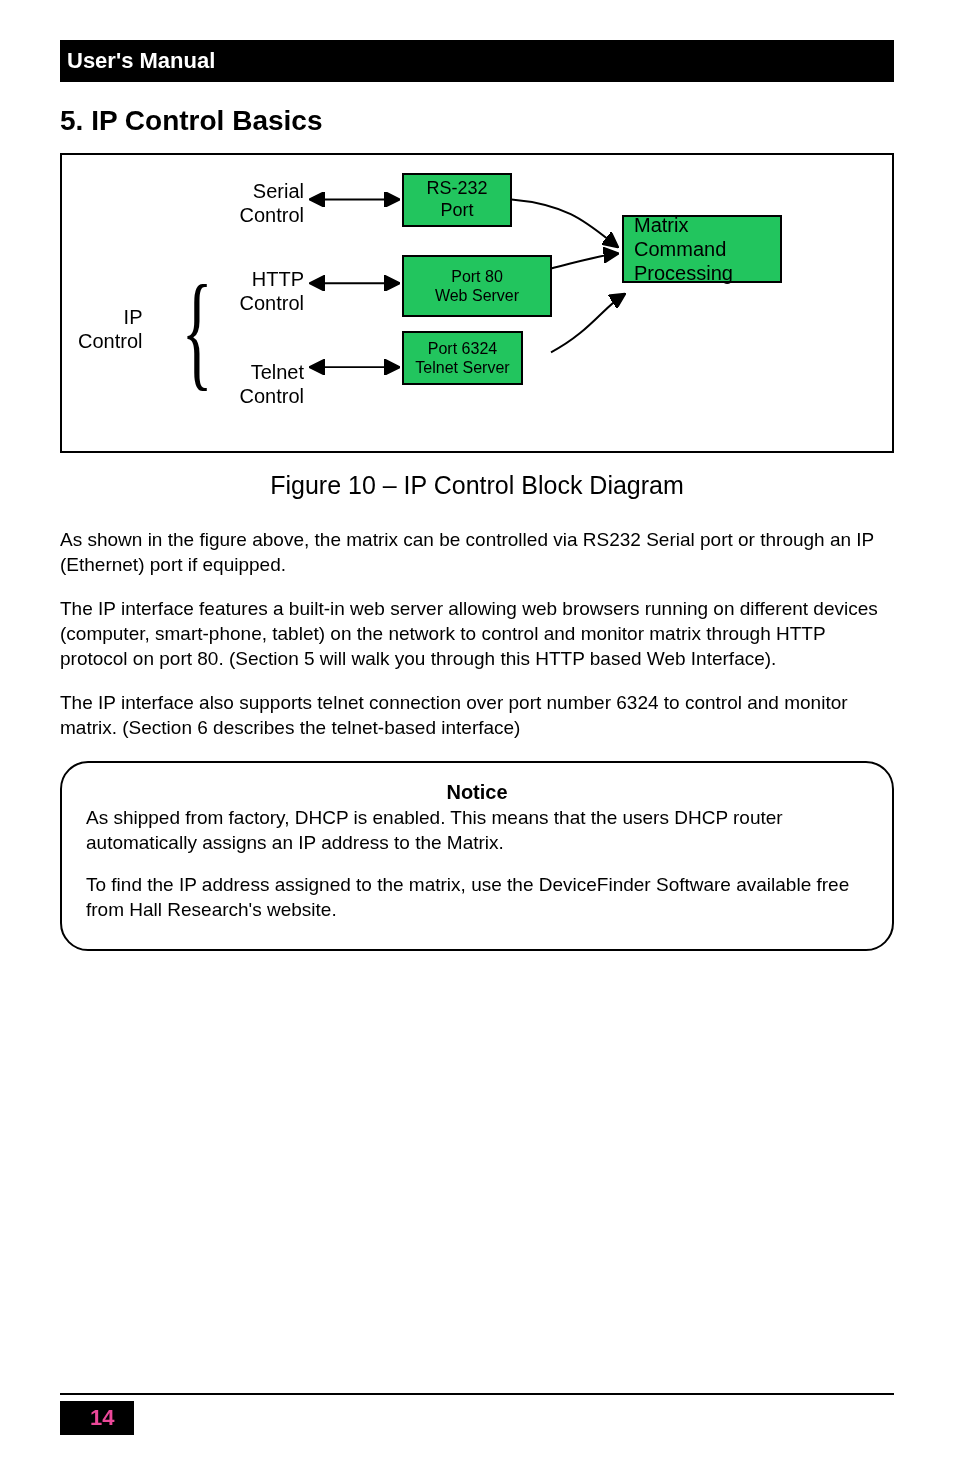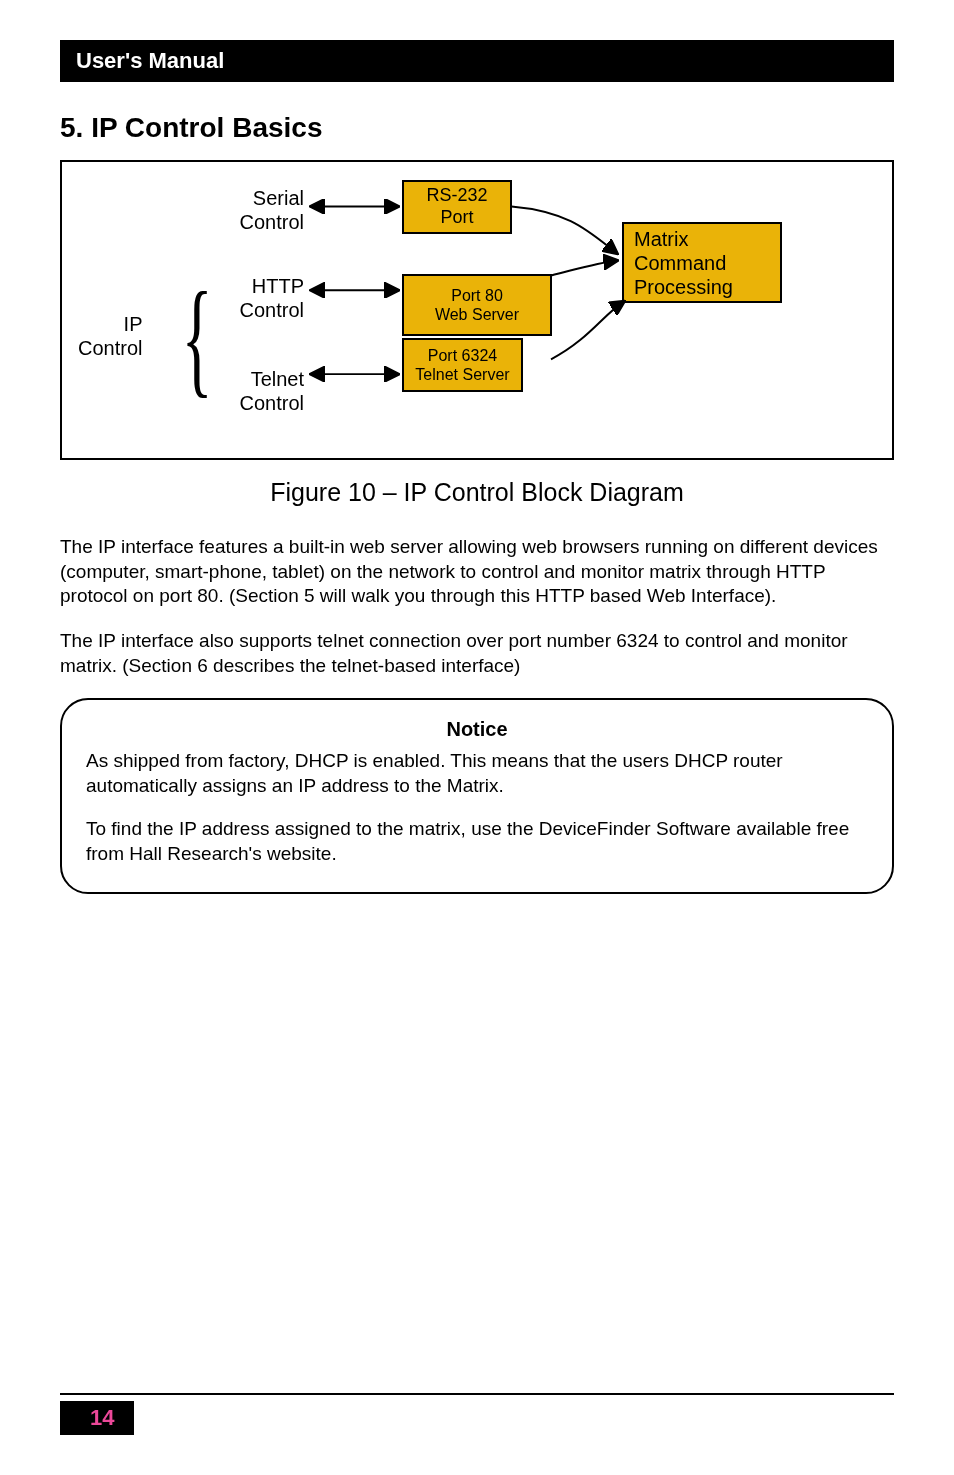--- a/index.html
+++ b/index.html
@@ -1,36 +1,36 @@
 <!DOCTYPE html>
 <html><head>
 <meta charset="utf-8">
 <style>
   * { box-sizing: border-box; margin: 0; padding: 0; }
   html, body { width: 954px; height: 1475px; background: #fff; font-family: Arial, Helvetica, sans-serif; color: #000; }
   .page { width: 954px; height: 1475px; position: relative; padding: 40px 60px 0 60px; }
-  .header-bar { background: #000; color: #fff; padding: 8px 16px; font-weight: bold; font-size: 22px; margin-bottom: 30px; }
+  .header-bar { background: #000; color: #fff; padding: 8px 7px; font-weight: bold; font-size: 22px; margin-bottom: 23px; }
   .section-heading { font-size: 28px; font-weight: bold; margin-bottom: 16px; }
   .diagram-box { border: 2px solid #000; position: relative; height: 300px; margin-bottom: 18px; }
   .ip-control-label { position: absolute; left: 16px; top: 150px; font-size: 20px; text-align: right; line-height: 1.2; }
   .brace { position: absolute; left: 104px; top: 110px; font-size: 130px; font-family: "Times New Roman", serif; transform: scaleX(0.5); line-height: 1; }
   .serial-label, .http-label, .telnet-label { position: absolute; font-size: 20px; text-align: right; line-height: 1.2; }
   .serial-label { left: 152px; top: 24px; width: 90px; }
   .http-label { left: 152px; top: 112px; width: 90px; }
   .telnet-label { left: 152px; top: 205px; width: 90px; }
-  .box { position: absolute; border: 2px solid #000; background: #eab308; text-align: center; font-size: 18px; display: flex; flex-direction: column; justify-content: center; line-height: 1.2; }
+  .box { position: absolute; border: 2px solid #000; background: #22c55e; text-align: center; font-size: 18px; display: flex; flex-direction: column; justify-content: center; line-height: 1.2; }
   .box-rs232 { left: 340px; top: 18px; width: 110px; height: 54px; }
-  .box-port80 { left: 340px; top: 112px; width: 150px; height: 62px; font-size: 16px; }
+  .box-port80 { left: 340px; top: 100px; width: 150px; height: 62px; font-size: 16px; }
   .box-telnet { left: 340px; top: 176px; width: 121px; height: 54px; font-size: 16px; }
-  .box-matrix { left: 560px; top: 60px; width: 160px; height: 81px; font-size: 20px; text-align: left; padding-left: 10px; }
+  .box-matrix { left: 560px; top: 60px; width: 160px; height: 68px; font-size: 20px; text-align: left; padding-left: 10px; }
   .arrow-double { position: absolute; stroke: #000; }
   .fig-caption { text-align: center; font-size: 25px; margin-bottom: 28px; }
   .body-para { font-size: 19px; line-height: 1.3; margin-bottom: 20px; }
   .notice-box { border: 2px solid #000; border-radius: 28px; padding: 18px 24px 26px 24px; margin-top: 10px; }
-  .notice-title { font-weight: bold; font-size: 20px; text-align: center; margin-bottom: 8px; }
+  .notice-title { font-weight: bold; font-size: 20px; text-align: center; margin-bottom: 2px; }
   .notice-para { font-size: 19px; line-height: 1.3; margin-bottom: 18px; }
   .page-num { position: absolute; left: 60px; bottom: 40px; background: #000; color: #ec4899; font-weight: bold; font-size: 22px; padding: 4px 20px 4px 30px; }
   .footer-line { position: absolute; left: 60px; right: 60px; bottom: 80px; border-top: 2px solid #000; }
 </style>
 </head>
 <body>
 
 <div class="page">
   <div class="header-bar">
     <span>User's Manual</span>
@@ -63,20 +63,21 @@
       <line x1="250" y1="215" x2="336" y2="215" stroke="#000" stroke-width="2" marker-start="url(#ah)" marker-end="url(#ah)"></line>
 
       <path d="M 452 45 C 510 50 530 70 558 92" stroke="#000" stroke-width="2" fill="none" marker-end="url(#ah)"></path>
       <path d="M 492 115 C 520 108 540 102 558 100" stroke="#000" stroke-width="2" fill="none" marker-end="url(#ah)"></path>
       <path d="M 492 200 C 530 180 545 155 565 142" stroke="#000" stroke-width="2" fill="none" marker-end="url(#ah)"></path>
     </svg>
   </div>
 
   <div class="fig-caption">Figure 10 – IP Control Block Diagram</div>
 
+  <p class="body-para">As shown in the figure above, the matrix can be controlled via RS232 Serial port or through an IP (Ethernet) port if equipped.</p>
   <p class="body-para">The IP interface features a built-in web server  allowing web browsers running on different devices (computer, smart-phone, tablet)  on the network to control and monitor matrix through HTTP protocol on port 80. (Section 5 will walk you through this HTTP based Web Interface).</p>
   <p class="body-para">The IP interface also supports telnet connection over port number 6324 to control and monitor matrix. (Section 6 describes the telnet-based interface)</p>
 
   <div class="notice-box">
     <div class="notice-title">Notice</div>
     <p class="notice-para">As shipped from factory, DHCP is enabled. This means that the users DHCP router automatically assigns an IP address to the Matrix.</p>
     <p class="notice-para" style="margin-bottom:0">To find the IP address assigned to the matrix, use the DeviceFinder Software available free from Hall Research's website.</p>
   </div>
 
   <div class="footer-line"></div>

